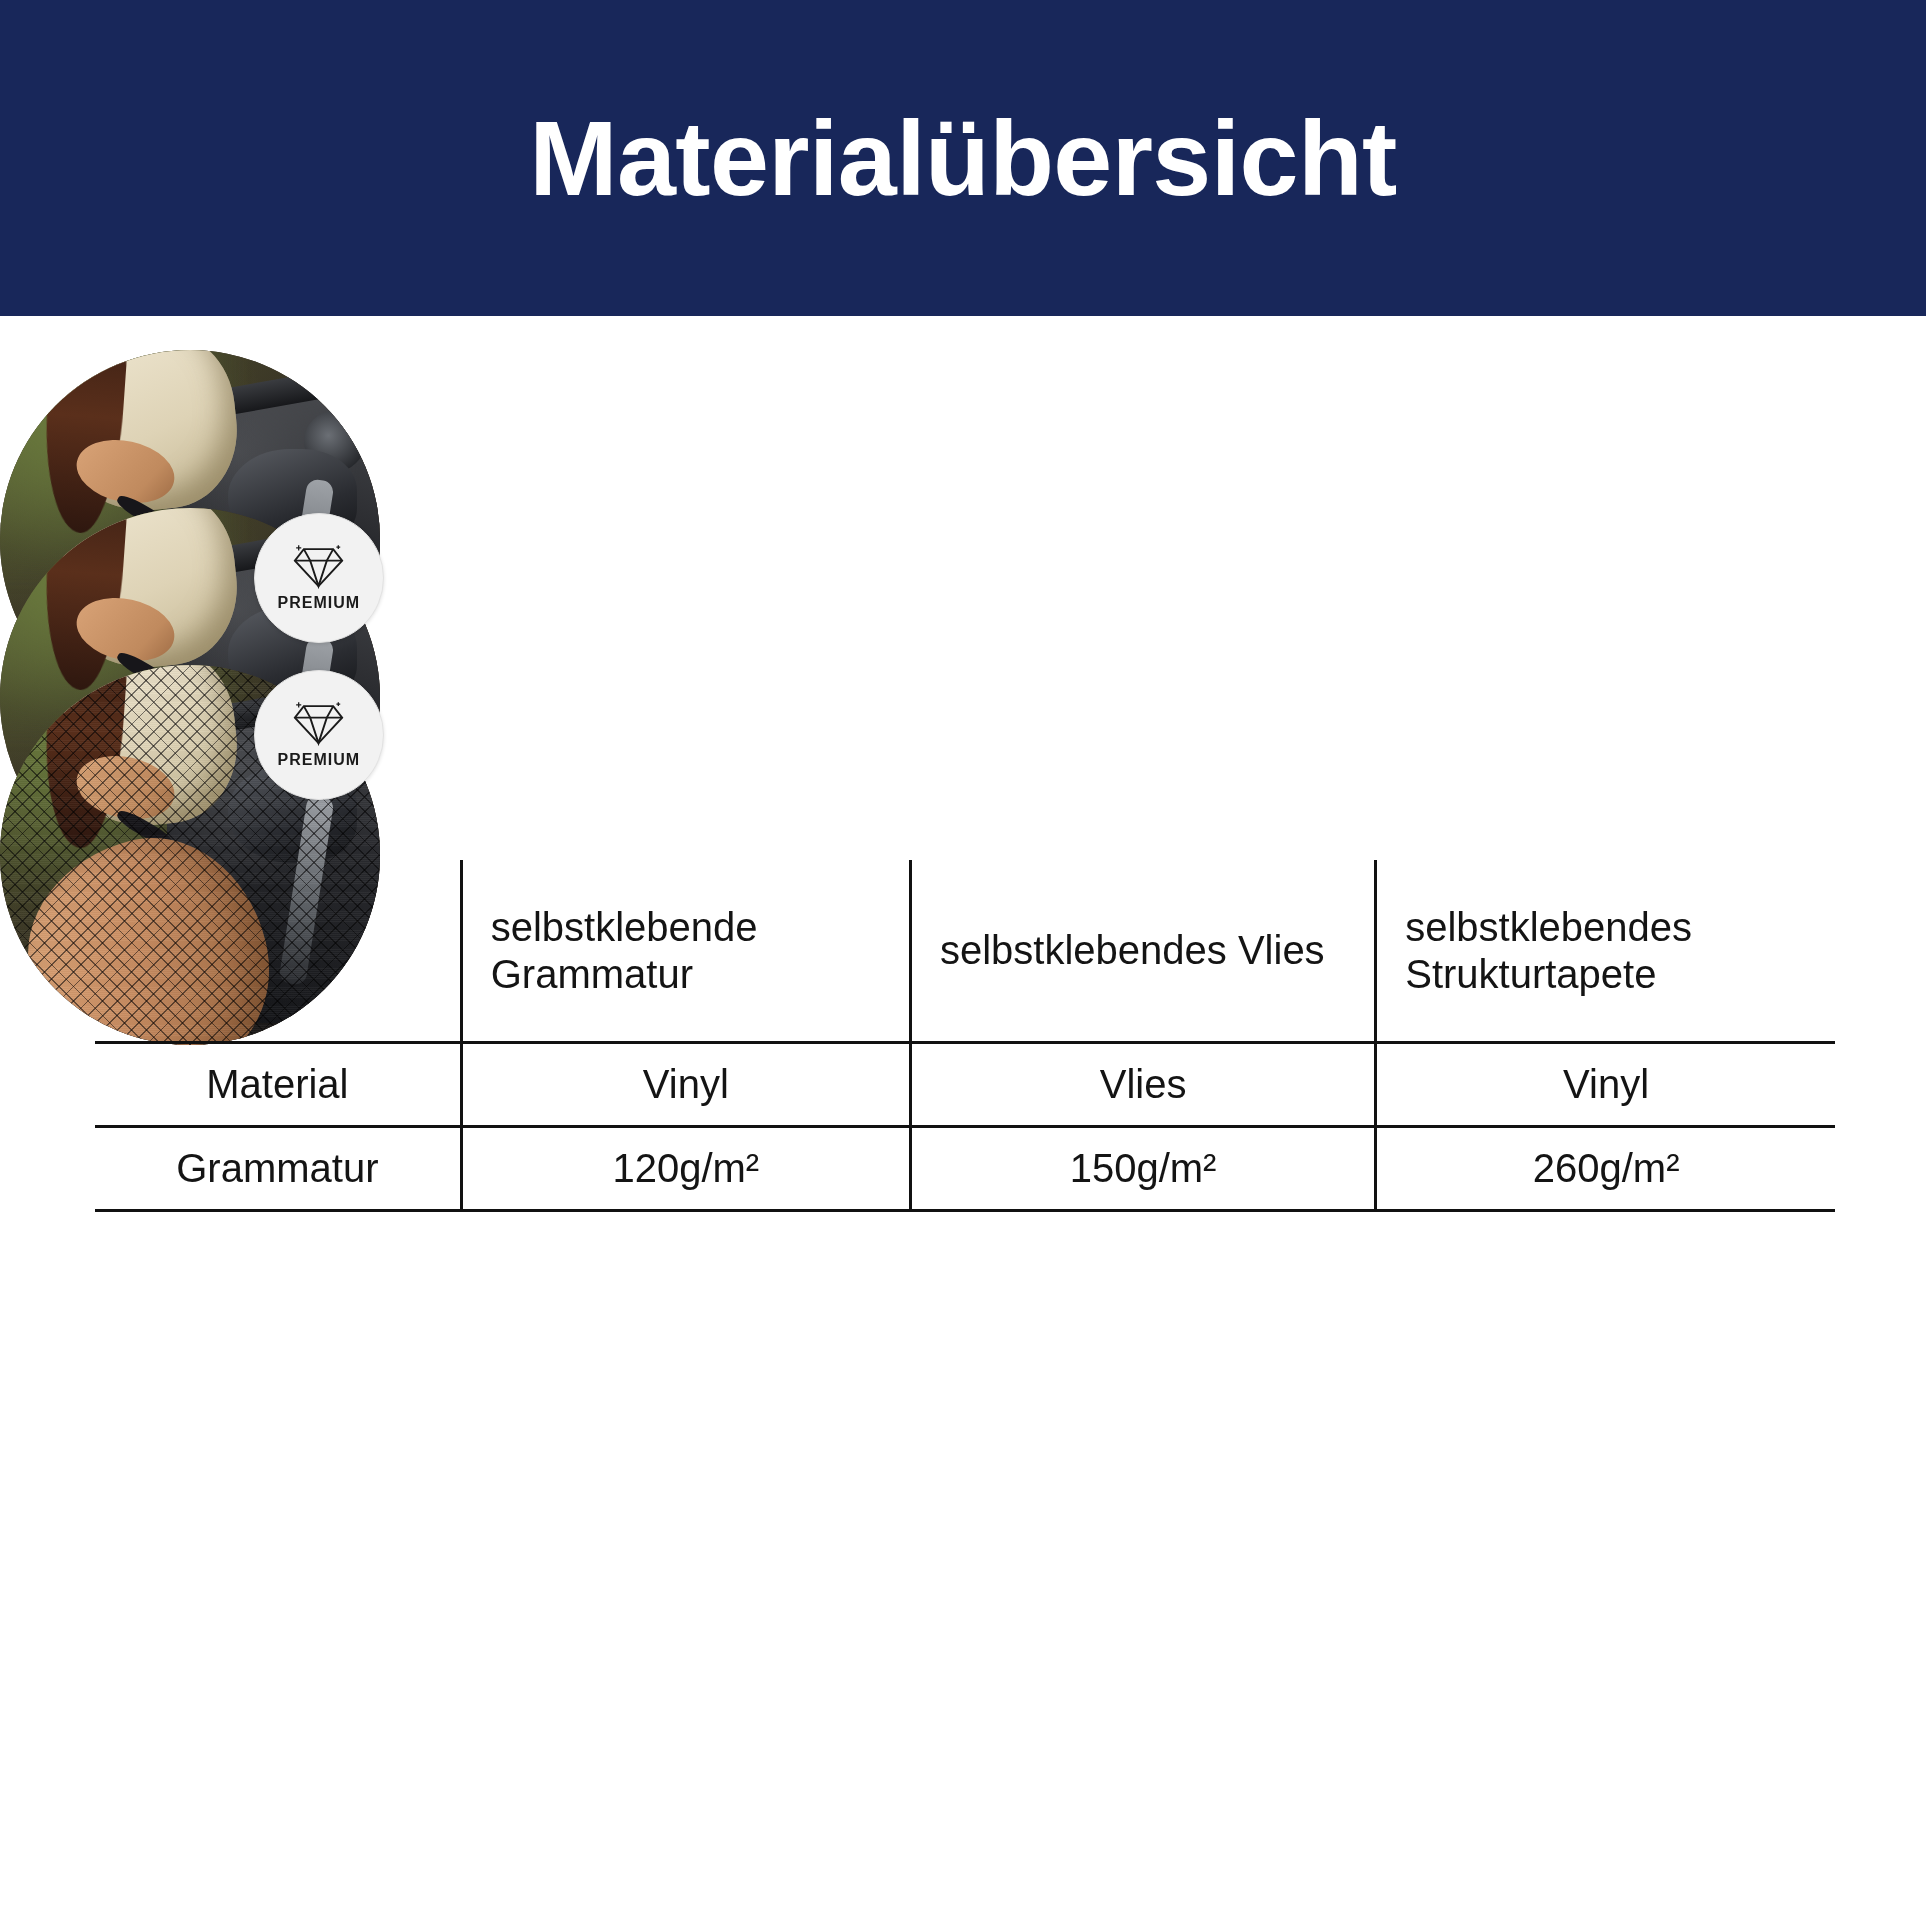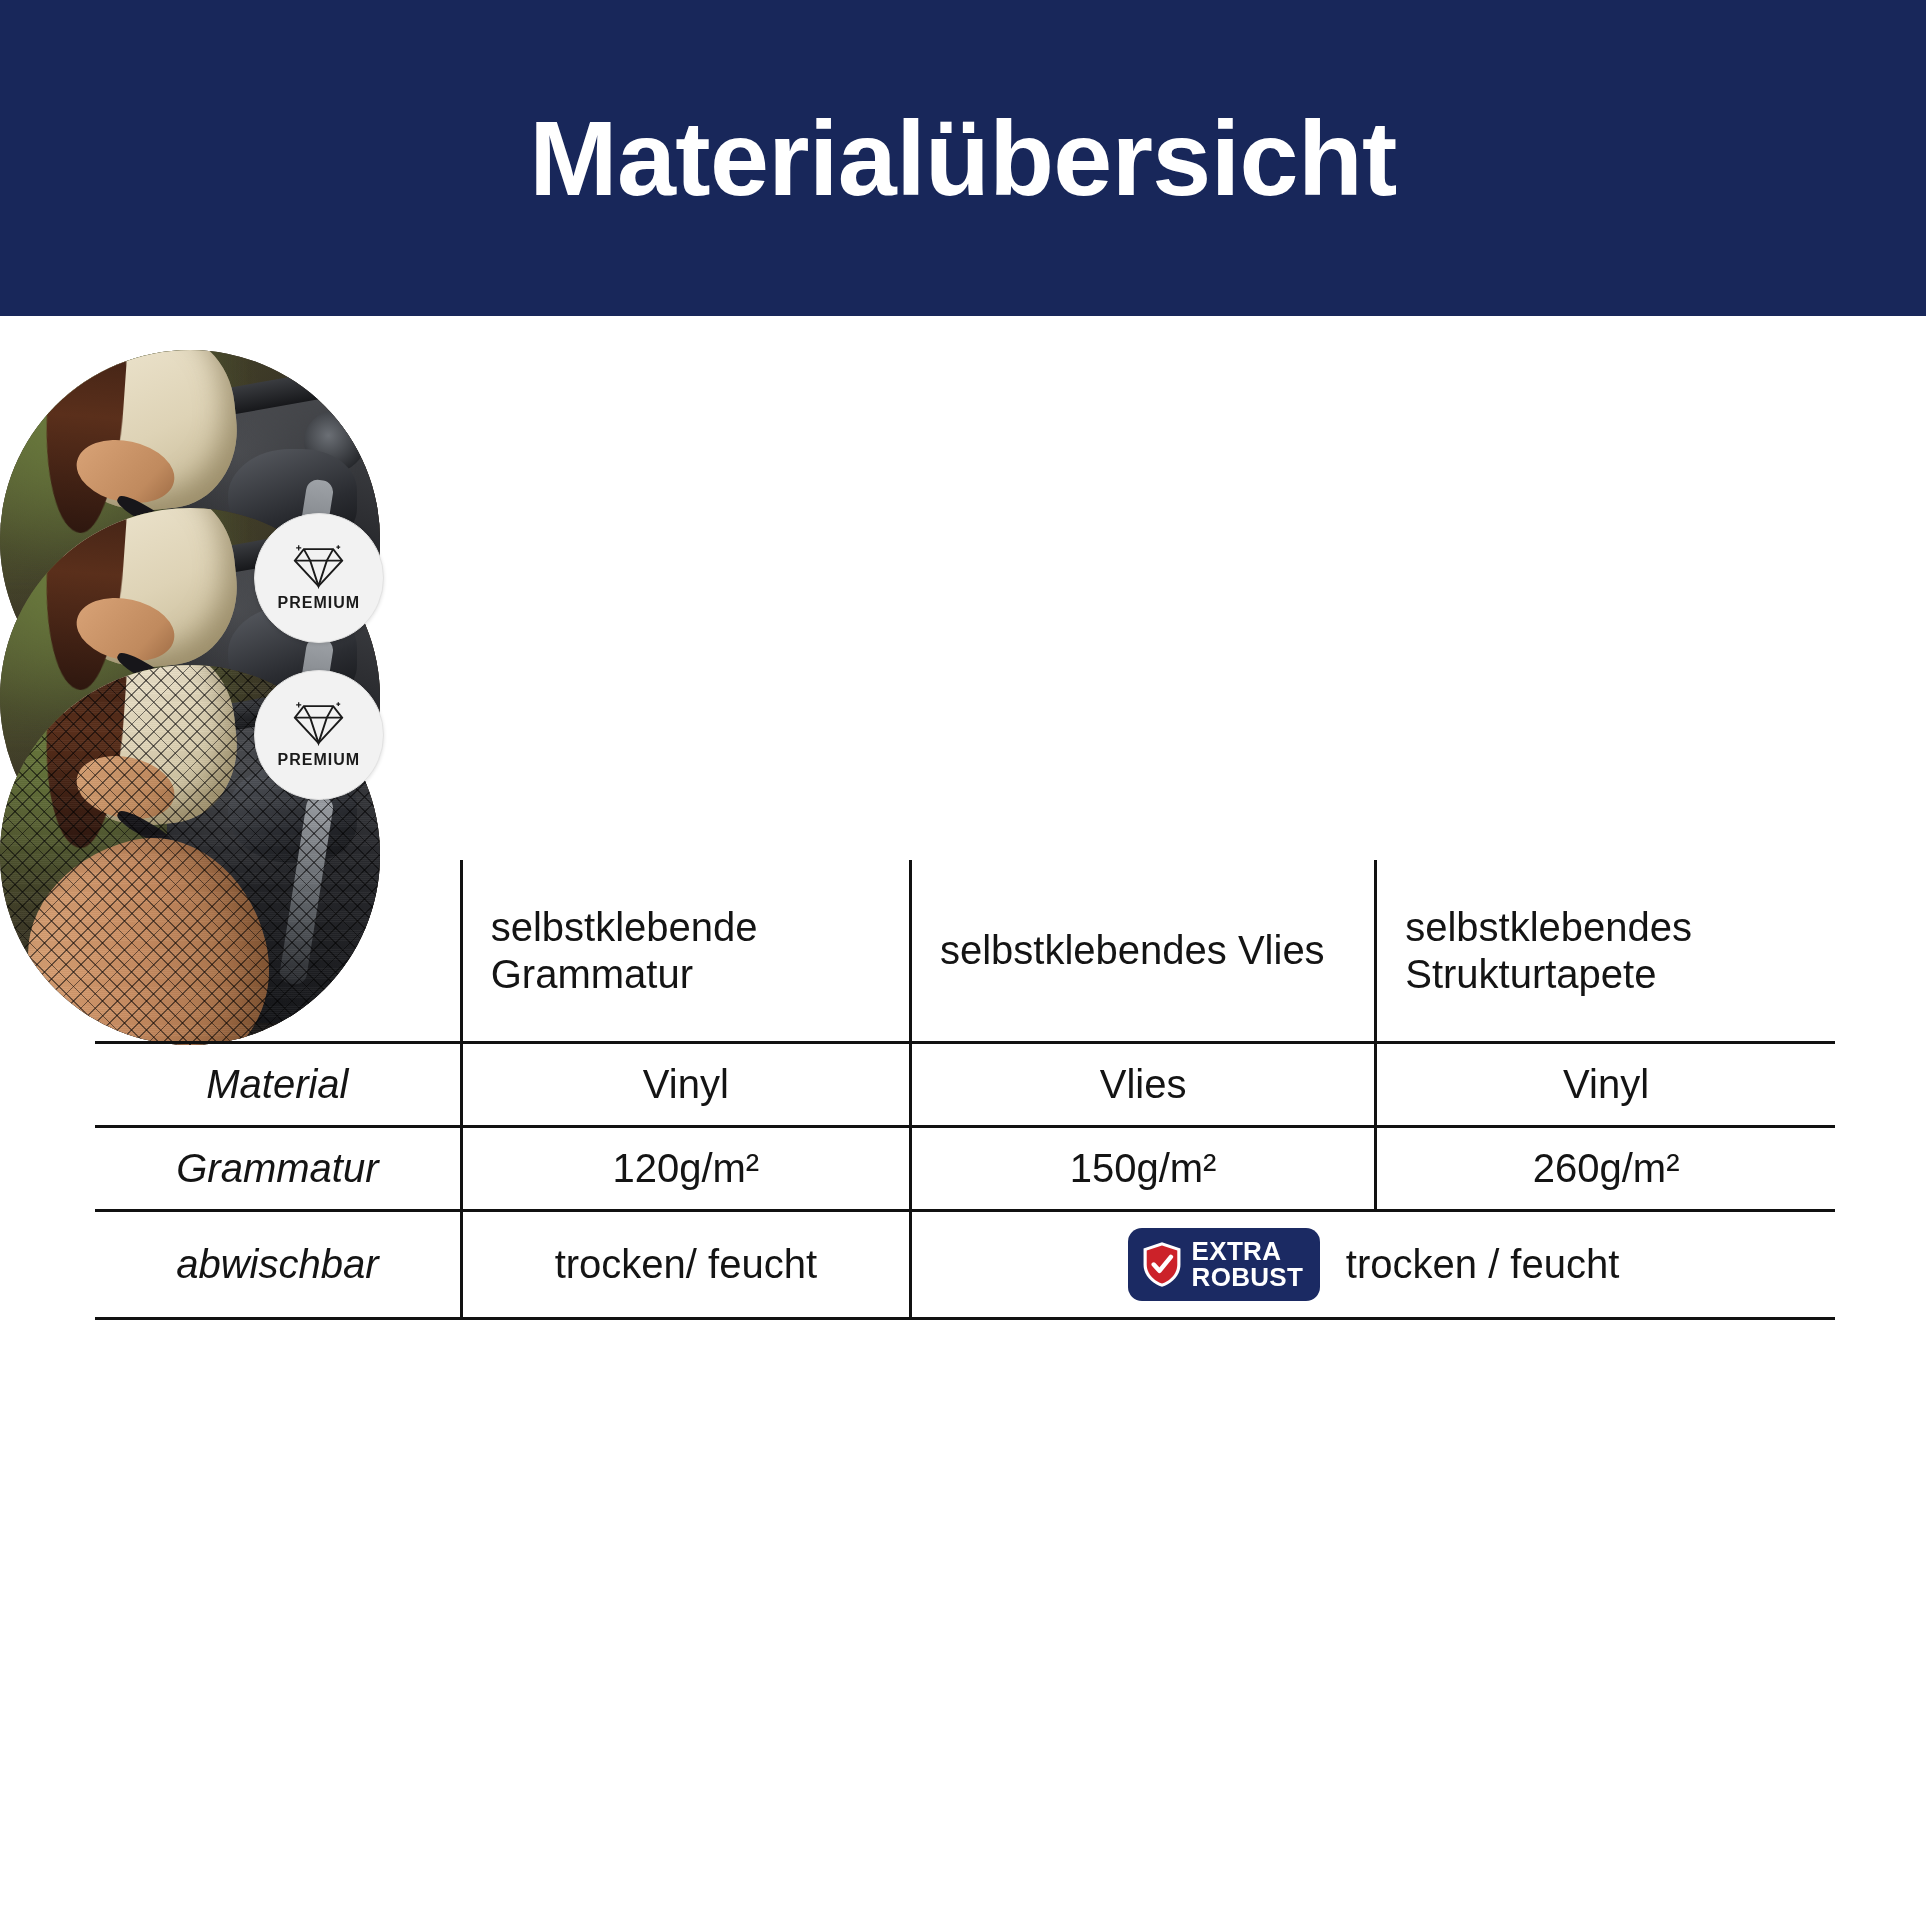--- a/index.html
+++ b/index.html
@@ -247,21 +247,20 @@
     vertical-align: middle;
     text-align: center;
     font-size: 40px;
     color: #141414;
     line-height: 1.18;
     padding: 16.7px 11.6px;
   }
   td.row-label {
     text-align: left;
     padding-left: 28px;
-    font-style: italic;
   }
   .col-0 { width: 366px; }
   .col-1 { width: 449px; }
   .col-2 { width: 465px; }
   .col-3 { width: 459px; }
 
   
   .head-cell {
     text-align: left !important;
     padding-left: 28px !important;
@@ -420,38 +419,18 @@
         </tr>
 
         <tr>
           <td class="row-label hline-bottom">Grammatur</td>
           <td class="vline hline-bottom">120g/m²</td>
           <td class="vline hline-bottom">150g/m²</td>
           <td class="vline hline-bottom">260g/m²</td>
         </tr>
 
 
-        <tr>
-          <td class="row-label hline-bottom">abwischbar</td>
-          <td class="vline hline-bottom">trocken/ feucht</td>
-          <td class="vline hline-bottom" colspan="2">
-            <span class="robust-row-text">
-              <span class="robust-badge">
-                <svg class="robust-shield" viewBox="0 0 66 76" fill="none">
-                  <path d="M33 3 L62 13 V38 C62 56 48 68 33 73 C18 68 4 56 4 38 V13 Z" fill="#ffffff"></path>
-                  <path d="M33 8 L57 16 V38 C57 53 45 64 33 68 C21 64 9 53 9 38 V16 Z" fill="#cc2229"></path>
-                  <path d="M20 38 L29 48 L47 26" stroke="#ffffff" stroke-width="7" fill="none" stroke-linecap="round" stroke-linejoin="round"></path>
-                </svg>
-                <span class="robust-text">
-                  <span>EXTRA</span>
-                  <span>ROBUST</span>
-                </span>
-              </span>
-              <span>trocken / feucht</span>
-            </span>
-          </td>
-        </tr>
       </tbody>
     </table>
   </div>
 
 </div>
 
 
 </body></html>

